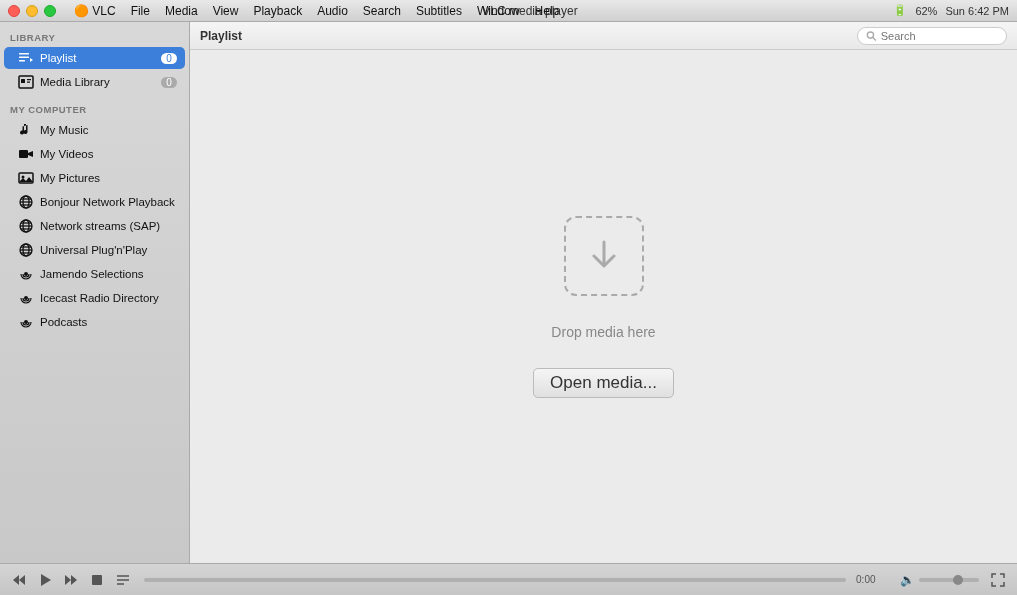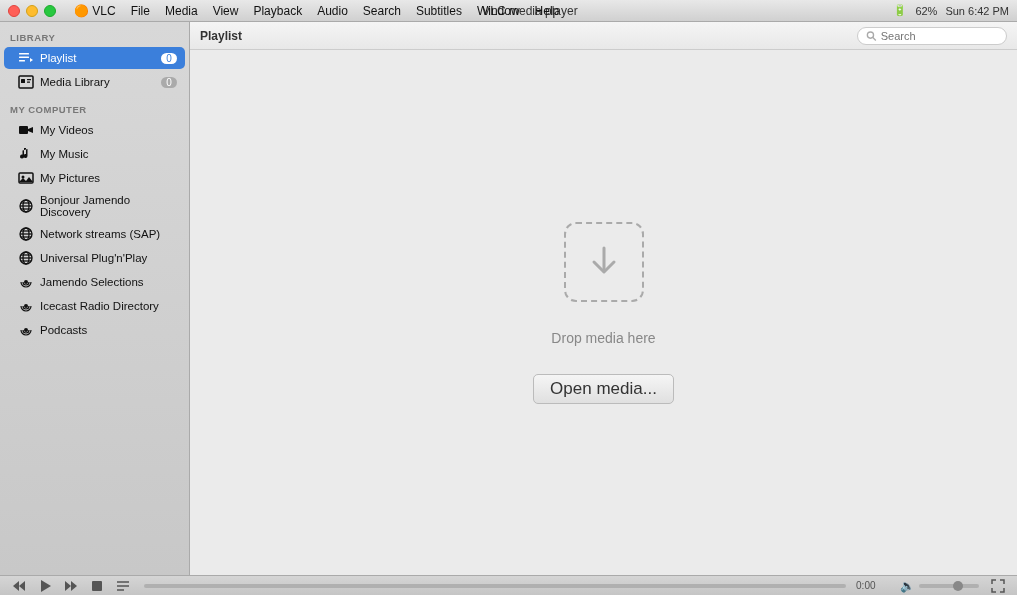--- a/index.html
+++ b/index.html
@@ -210,21 +210,21 @@
       border: 1px solid #bbb;
       border-radius: 5px;
       padding: 4px 16px;
       font-size: 17px;
       color: #333;
       cursor: pointer;
     }
 
     
     #bottom-bar {
-      height: 20px;
+      height: 32px;
       background: linear-gradient(to bottom, #d5d5d5, #c5c5c5);
       border-top: 1px solid #aaa;
       display: flex;
       align-items: center;
       padding: 0 8px;
       gap: 4px;
     }
 
     .ctrl-btn {
       width: 22px; height: 18px;
@@ -333,33 +333,33 @@
             </svg>
         </span>
         <span>Media Library</span>
         <span class="sidebar-badge">0</span>
       </div>
 
       <div class="sidebar-section-label">MY COMPUTER</div>
       <div class="sidebar-item">
         <span class="sidebar-icon">
           <svg viewBox="0 0 16 16" fill="currentColor">
+              <path d="M6 2v8.5a2 2 0 1 1-1.5-1.94V4.5l5-1.5v7a2 2 0 1 1-1.5-1.94V2z"></path>
+            </svg>
+        </span>
+        <span>My Music</span>
+      </div>
+      <div class="sidebar-item">
+        <span class="sidebar-icon">
+          <svg viewBox="0 0 16 16" fill="currentColor">
               <rect x="1" y="4" width="9" height="8" rx="1"></rect>
               <polygon points="10,7 15,5 15,11 10,9"></polygon>
             </svg>
         </span>
         <span>My Videos</span>
-      </div>
-      <div class="sidebar-item">
-        <span class="sidebar-icon">
-          <svg viewBox="0 0 16 16" fill="currentColor">
-              <path d="M6 2v8.5a2 2 0 1 1-1.5-1.94V4.5l5-1.5v7a2 2 0 1 1-1.5-1.94V2z"></path>
-            </svg>
-        </span>
-        <span>My Music</span>
       </div>
       <div class="sidebar-item">
         <span class="sidebar-icon">
           <svg viewBox="0 0 16 16" fill="currentColor">
               <rect x="1" y="3" width="14" height="10" rx="1" fill="none" stroke="currentColor" stroke-width="1.5"></rect>
               <circle cx="5" cy="7" r="1.5"></circle>
               <polygon points="1,12 5,8 8,11 11,7 15,12"></polygon>
             </svg>
         </span>
         <span>My Pictures</span>
@@ -368,21 +368,21 @@
       <div class="sidebar-item">
         <span class="sidebar-icon">
           <svg viewBox="0 0 16 16" fill="none" stroke="currentColor" stroke-width="1.3">
               <circle cx="8" cy="8" r="6"></circle>
               <ellipse cx="8" cy="8" rx="3" ry="6"></ellipse>
               <line x1="2" y1="8" x2="14" y2="8"></line>
               <line x1="3" y1="5" x2="13" y2="5"></line>
               <line x1="3" y1="11" x2="13" y2="11"></line>
             </svg>
         </span>
-        <span>Bonjour Jamendo Discovery</span>
+        <span>Bonjour Network Playback</span>
       </div>
       <div class="sidebar-item">
         <span class="sidebar-icon">
           <svg viewBox="0 0 16 16" fill="none" stroke="currentColor" stroke-width="1.3">
               <circle cx="8" cy="8" r="6"></circle>
               <ellipse cx="8" cy="8" rx="3" ry="6"></ellipse>
               <line x1="2" y1="8" x2="14" y2="8"></line>
               <line x1="3" y1="5" x2="13" y2="5"></line>
               <line x1="3" y1="11" x2="13" y2="11"></line>
             </svg>

